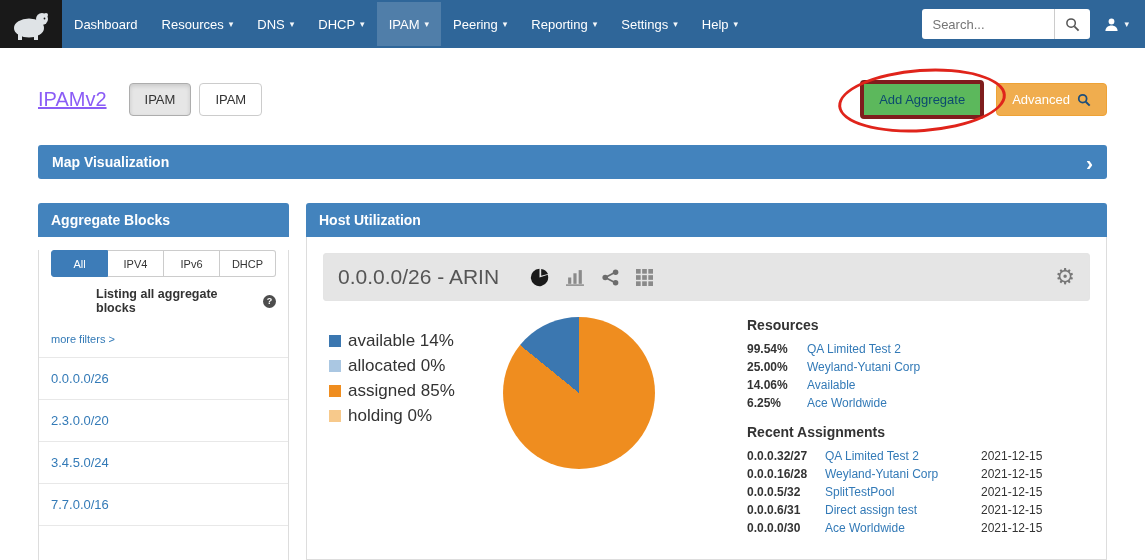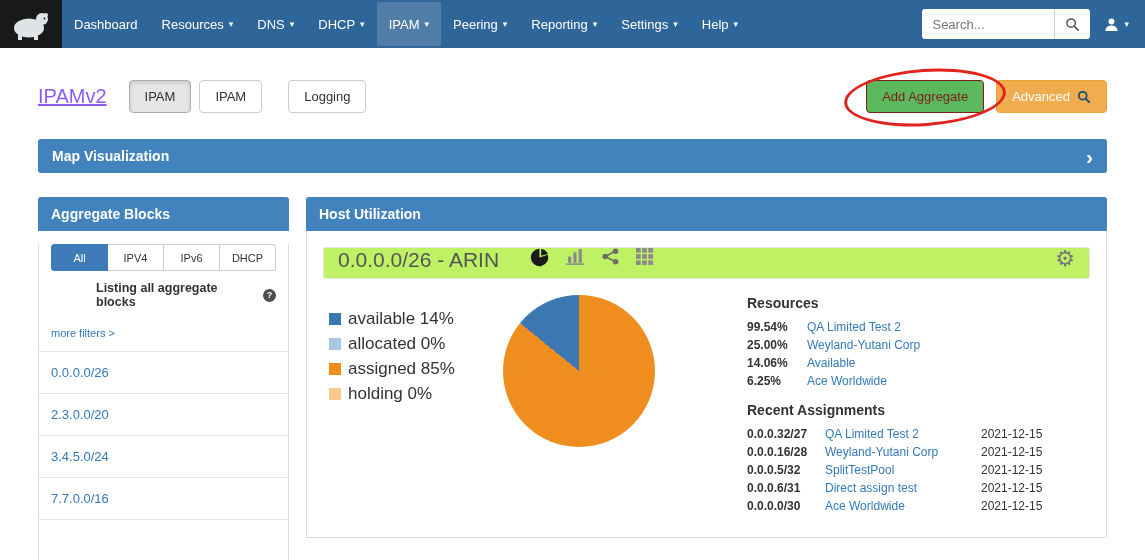--- a/index.html
+++ b/index.html
@@ -20,21 +20,21 @@
 
   
   .toolbar { display:flex; align-items:center; margin:32px 38px 0; }
   .page-title { font-size:20px; color:#8b5cf6; margin-right:22px;text-decoration:underline; }
   .btn { font-family:inherit; font-size:13px; border-radius:4px; padding:8px 15px; cursor:pointer; }
   .btn-default { background:#fff; border:1px solid #ccc; color:#333; }
   .btn-default.active { background:#e6e6e6; border-color:#adadad; box-shadow:inset 0 2px 4px rgba(0,0,0,.13); }
   .tab-gap { margin-left:8px; }
   .tab-gap-lg { margin-left:26px; }
   .toolbar-right { margin-left:auto; display:flex; align-items:center; gap:12px; }
-  .btn-success { background:#5cb85c; border:1px solid #7f1d1d; color:#7f1d1d;margin-left:6px; }
+  .btn-success { background:#5cb85c; border:4px solid #7f1d1d; color:#0c4a6e;margin-left:6px; }
   .btn-warning { background:#f0ad4e; border:1px solid #eea236; color:#fff; display:flex; align-items:center; gap:7px; }
   .annot-wrap { position:relative; }
   .red-ellipse { position:absolute; left:-16px; top:-11px; right:-22px; bottom:-13px;
                  border:3px solid #e0241b; border-radius:50%; transform:rotate(-4deg); pointer-events:none; }
 
   
   .map-bar { margin:26px 38px 0; background:#4383bd; border-radius:3px; height:34px;
              display:flex; align-items:center; padding:0 14px; color:#fff; font-size:14px; font-weight:bold; cursor:pointer; }
   .map-chevron { margin-left:auto; font-size:21px; font-weight:bold; line-height:1; }
 
@@ -57,22 +57,22 @@
                  display:inline-flex; align-items:center; justify-content:center; flex:none; }
   .filter-input { display:block; margin:0 12px; width:calc(100% - 24px); height:30px; border:1px solid #ccc; border-radius:4px;
                   padding:0 9px; font-size:12px; color:#555; outline:none; font-family:inherit; }
   .more-filters { display:inline-block; margin:9px 12px 12px; color:#337ab7; font-size:11px; cursor:pointer; }
   .block-item { height:42px; display:flex; align-items:center; padding:0 12px; border-top:1px solid #e8e8e8;
                 color:#337ab7; font-size:13px; cursor:pointer; }
 
   
   .right-col { flex:1; min-width:0; }
   .host-body { padding:16px 16px 20px; }
-  .sub-head { background:#bef264; border:1px solid #e4e4e4; border-radius:3px; height:32px;
-              display:flex; align-items:flex-start; padding:0 14px; gap:17px; }
+  .sub-head { background:#e5e5e5; border:1px solid #e4e4e4; border-radius:3px; height:48px;
+              display:flex; align-items:center; padding:0 14px; gap:17px; }
   .sub-title { font-size:21px; color:#555; margin-right:14px; }
   .icon-btn { display:flex; align-items:center; cursor:pointer; background:none; border:none; padding:0; }
   .gear { margin-left:auto; color:#777; font-size:22px; cursor:pointer; line-height:1; }
   .crumbs { margin:13px 2px 2px; font-size:13px; }
   .crumbs a { color:#337ab7; cursor:pointer; }
   .crumb-sep { color:#999; padding:0 5px; }
   .viz-row { display:flex; margin-top:16px; }
   .legend { width:148px; margin-left:6px; padding-top:14px; flex:none; }
   .legend-item { display:flex; align-items:center; gap:7px; font-size:17px; color:#333; margin-bottom:5px; }
   .legend-swatch { width:12px; height:12px; flex:none; }
@@ -150,21 +150,20 @@
       <path d="M1.5 15c0-3.7 2.9-5.9 6.5-5.9s6.5 2.2 6.5 5.9z"></path>
     </svg>
     <span class="nav-caret">▾</span>
   </div>
 </div>
 
 <div class="toolbar">
   <span class="page-title">IPAMv2</span>
   <button class="btn btn-default active">IPAM</button>
   <button class="btn btn-default tab-gap">IPAM</button>
-  <button class="btn btn-default tab-gap-lg">Logging</button>
   <div class="toolbar-right">
     <div class="annot-wrap">
       <button class="btn btn-success">Add Aggregate</button>
       <div class="red-ellipse"></div>
     </div>
     <button class="btn btn-warning">
       <span>Advanced</span>
       <svg width="14" height="14" viewBox="0 0 16 16">
         <circle cx="6.5" cy="6.5" r="4.5" fill="none" stroke="#1d4e7a" stroke-width="2"></circle>
         <line x1="10" y1="10" x2="14.5" y2="14.5" stroke="#1d4e7a" stroke-width="2.2"></line>

